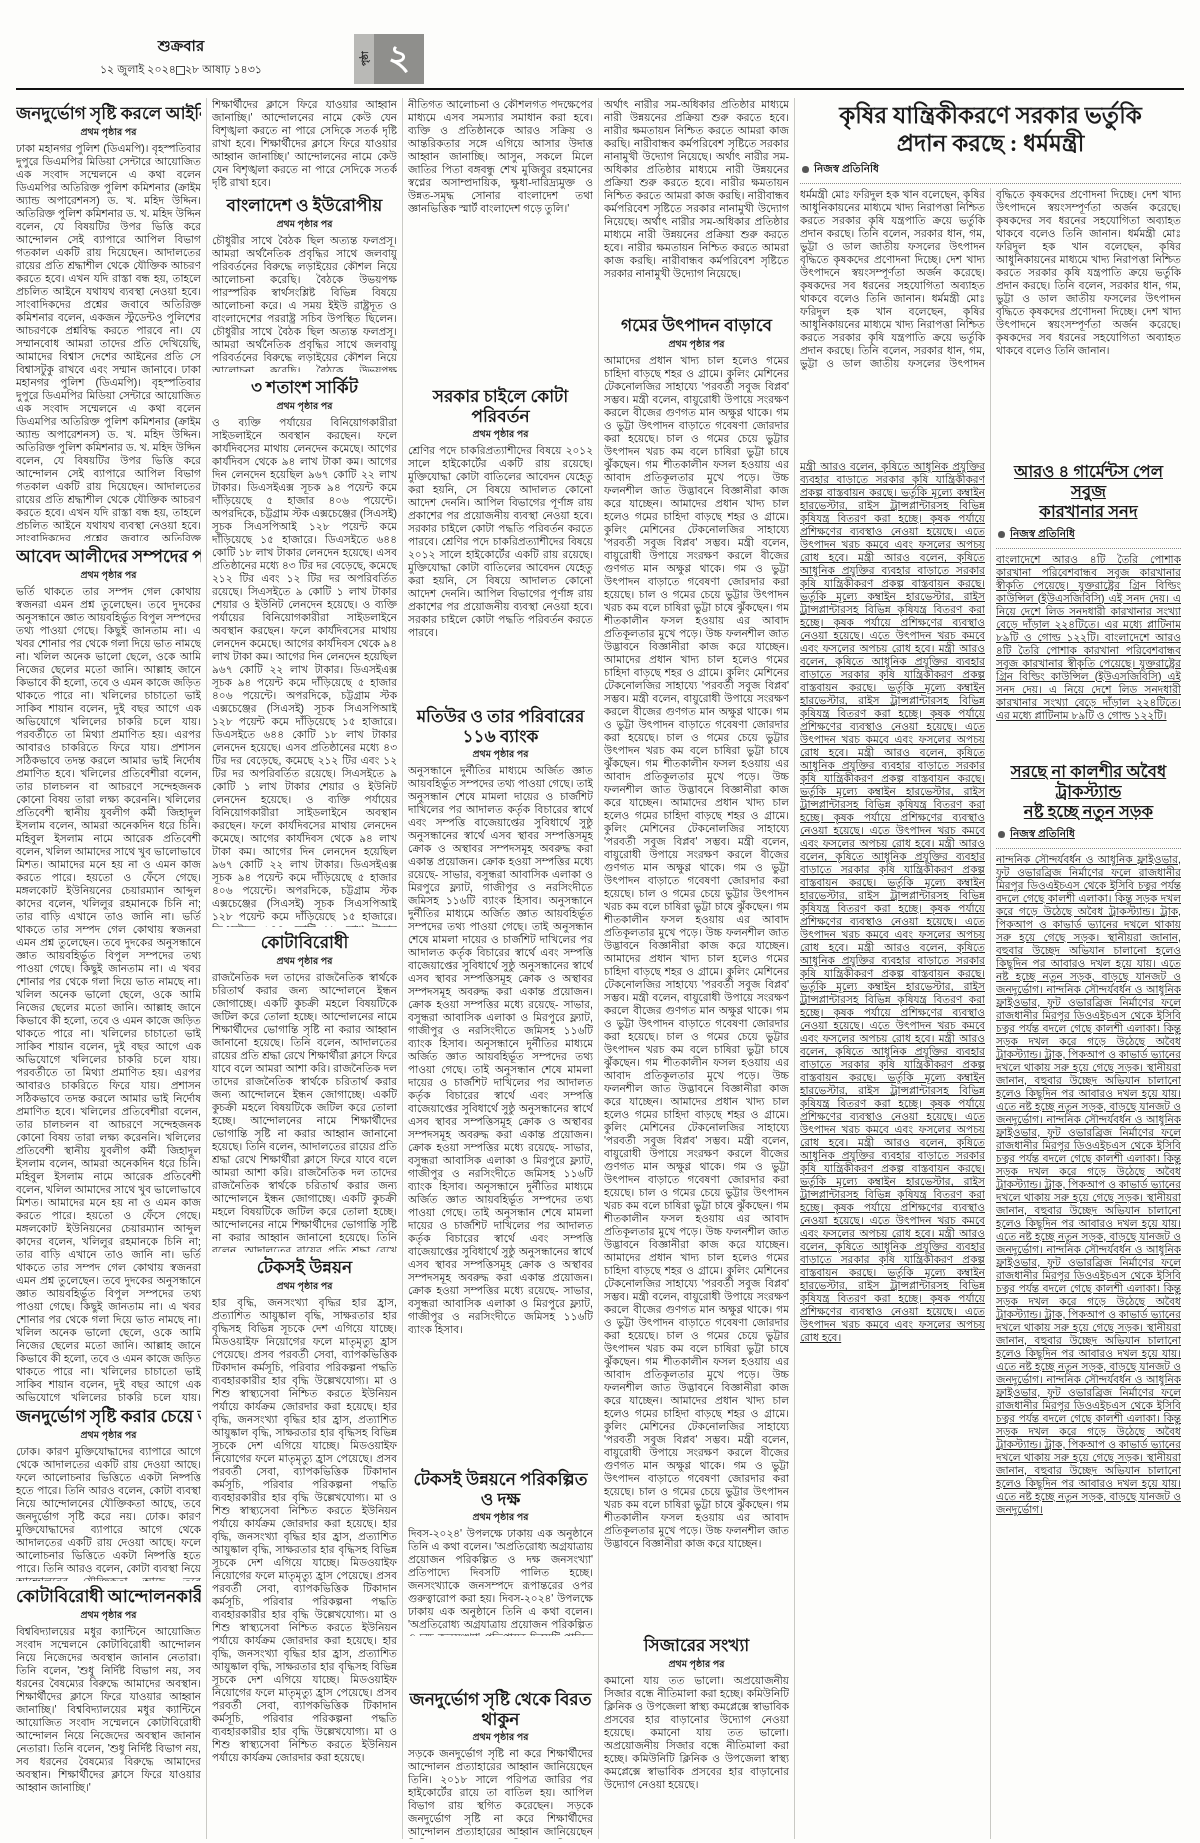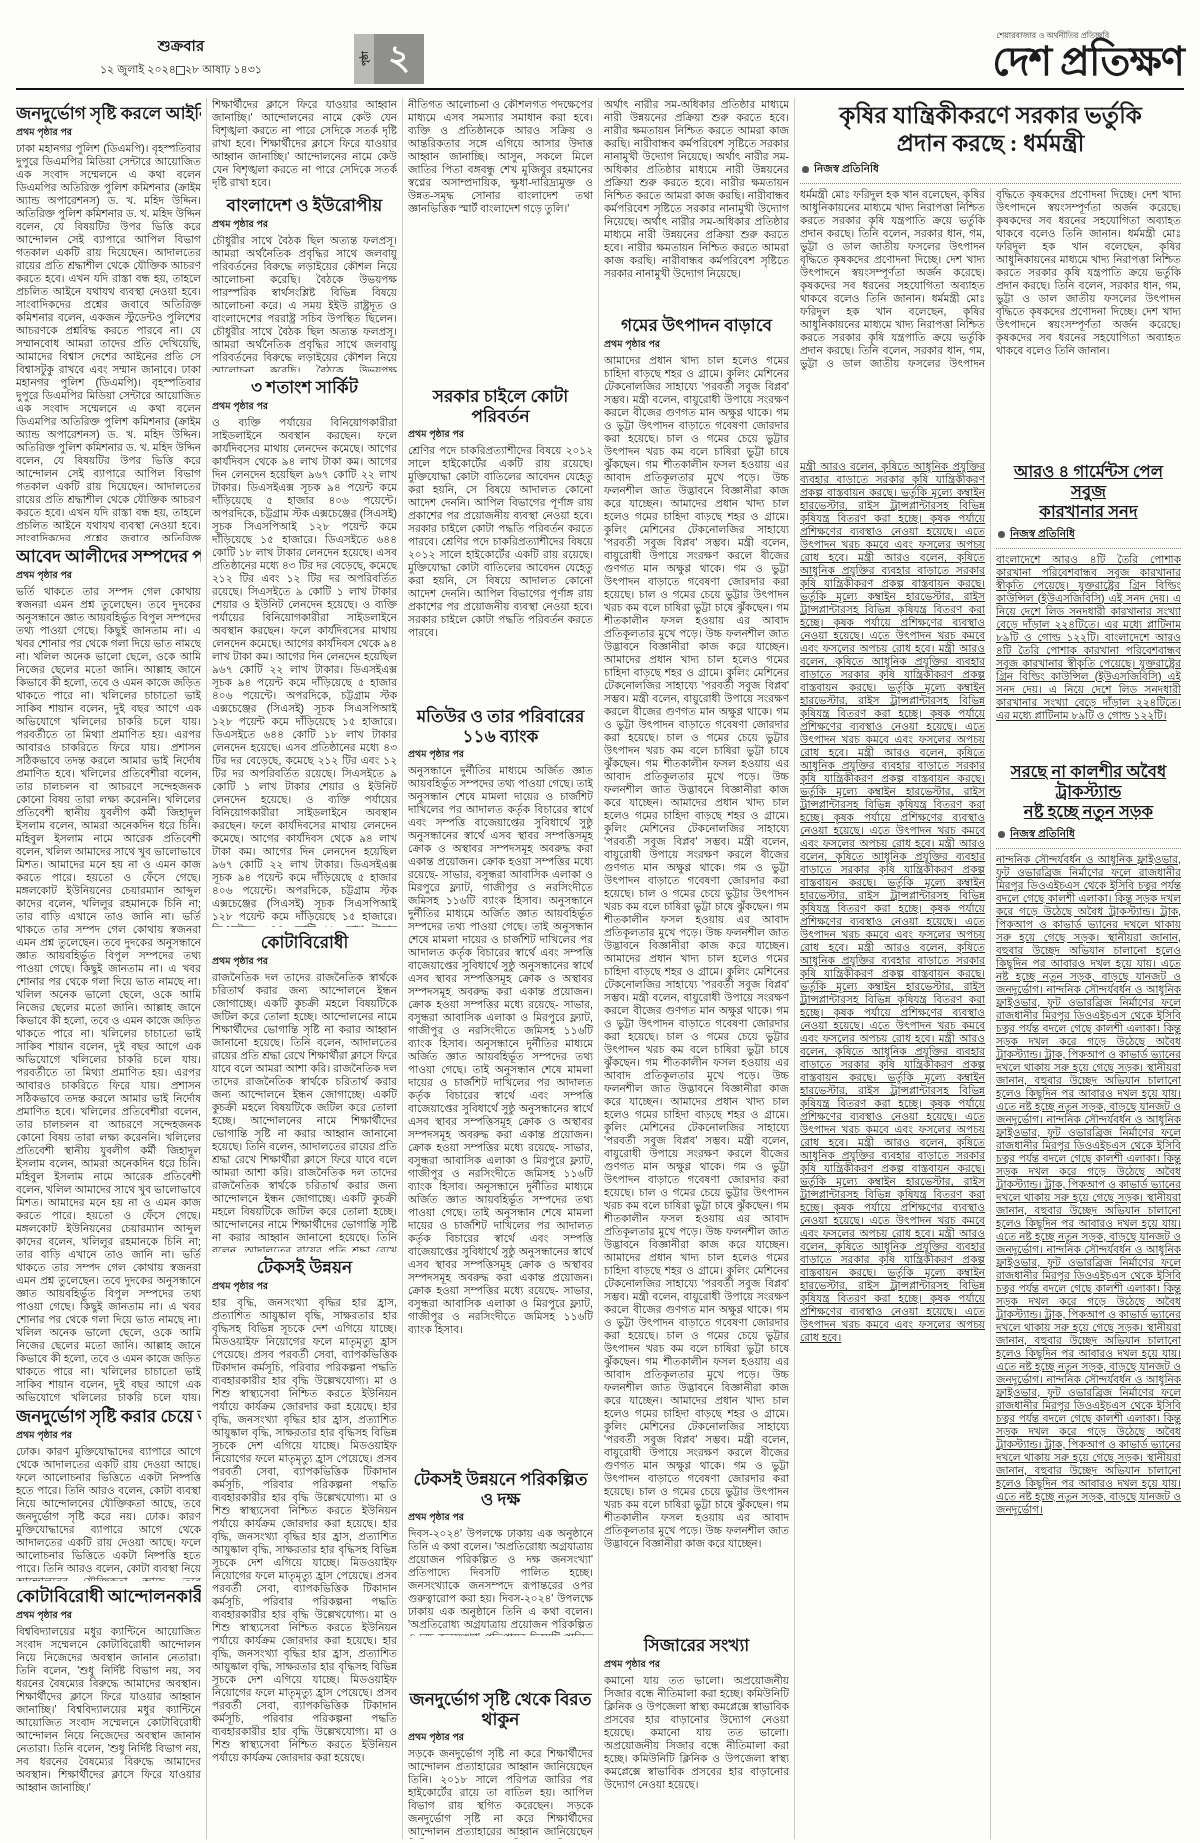--- a/index.html
+++ b/index.html
@@ -25,21 +25,21 @@
   .hdr-rule{border:0;border-top:2.5px solid #111;margin:4px 0 8px 0;}
   
   .cols{display:flex;height:1741px;overflow:hidden;}
   .col{width:185px;overflow:hidden;}
   .vr{width:1px;background:#c9c9c4;margin:0 5px;}
   .rightregion{width:381px;overflow:hidden;display:flex;flex-direction:column;}
   .article{overflow:hidden;box-sizing:border-box;}
   .headline{font-family:"Liberation Serif",serif;font-weight:bold;text-align:center;font-size:17px;
             line-height:1.15;padding:6px 0 1px 0;white-space:nowrap;overflow:hidden;}
   .headline.wrap{white-space:normal;margin-top:48px;}
-  .continued{font-size:9.5px;font-weight:bold;margin-bottom:2px;}
+  .continued{font-size:9.5px;font-weight:bold;text-align:center;margin-bottom:2px;}
   .body{font-size:10.5px;line-height:13px;text-align:justify;word-break:break-word;}
   .lead{overflow:hidden;}
   
   .r-head{font-size:23px;font-family:"Liberation Serif",serif;font-weight:bold;text-align:center;line-height:1.2;
           padding:4px 6px 2px 6px;}
   .byline{display:flex;align-items:center;gap:5px;font-size:10.5px;font-weight:bold;padding:2px 2px 3px 2px;}
   .bullet{width:7px;height:7px;border-radius:50%;background:#555;flex:0 0 auto;}
   .dotted{border:0;border-top:1px dotted #888;margin:2px 0 4px 0;}
   .twocolbody{column-count:2;column-gap:11px;column-rule:1px solid #c9c9c4;overflow:hidden;}
   .r-bottom{display:flex;flex:1;overflow:hidden;}
@@ -59,24 +59,20 @@
         <span>১২ জুলাই ২০২৪</span>
         <span class="datebox"></span>
         <span>২৮ আষাঢ় ১৪৩১</span>
       </div>
     </div>
     <div class="pgwrap">
       <div class="pglabel">পৃষ্ঠা</div>
       <div class="pgnum">২</div>
     </div>
     <div class="hdr-spacer"></div>
-    <div class="masthead">
-      <div class="masthead-tag">শেয়ারবাজার ও অর্থনীতির প্রতিচ্ছবি</div>
-      <div class="masthead-name">দেশ প্রতিক্ষণ</div>
-    </div>
   </header>
   <hr class="hdr-rule">
 
   <main class="cols">
 
     <section class="col">
       <div class="article" style="height:443px">
         <div class="headline">জনদুর্ভোগ সৃষ্টি করলে আইনি ব্যবস্থা</div>
         <div class="continued">প্রথম পৃষ্ঠার পর</div>
         <div class="body">ঢাকা মহানগর পুলিশ (ডিএমপি)। বৃহস্পতিবার দুপুরে ডিএমপির মিডিয়া সেন্টারে আয়োজিত এক সংবাদ সম্মেলনে এ কথা বলেন ডিএমপির অতিরিক্ত পুলিশ কমিশনার (ক্রাইম অ্যান্ড অপারেশনস) ড. খ. মহিদ উদ্দিন। অতিরিক্ত পুলিশ কমিশনার ড. খ. মহিদ উদ্দিন বলেন, যে বিষয়টির উপর ভিত্তি করে আন্দোলন সেই ব্যাপারে আপিল বিভাগ গতকাল একটি রায় দিয়েছেন। আদালতের রায়ের প্রতি শ্রদ্ধাশীল থেকে যৌক্তিক আচরণ করতে হবে। এখন যদি রাস্তা বন্ধ হয়, তাহলে প্রচলিত আইনে যথাযথ ব্যবস্থা নেওয়া হবে। সাংবাদিকদের প্রশ্নের জবাবে অতিরিক্ত কমিশনার বলেন, একজন স্টুডেন্টও পুলিশের আচরণকে প্রশ্নবিদ্ধ করতে পারবে না। যে সম্মানবোধ আমরা তাদের প্রতি দেখিয়েছি, আমাদের বিশ্বাস দেশের আইনের প্রতি সে বিশ্বাসটুকু রাখবে এবং সম্মান জানাবে। ঢাকা মহানগর পুলিশ (ডিএমপি)। বৃহস্পতিবার দুপুরে ডিএমপির মিডিয়া সেন্টারে আয়োজিত এক সংবাদ সম্মেলনে এ কথা বলেন ডিএমপির অতিরিক্ত পুলিশ কমিশনার (ক্রাইম অ্যান্ড অপারেশনস) ড. খ. মহিদ উদ্দিন। অতিরিক্ত পুলিশ কমিশনার ড. খ. মহিদ উদ্দিন বলেন, যে বিষয়টির উপর ভিত্তি করে আন্দোলন সেই ব্যাপারে আপিল বিভাগ গতকাল একটি রায় দিয়েছেন। আদালতের রায়ের প্রতি শ্রদ্ধাশীল থেকে যৌক্তিক আচরণ করতে হবে। এখন যদি রাস্তা বন্ধ হয়, তাহলে প্রচলিত আইনে যথাযথ ব্যবস্থা নেওয়া হবে। সাংবাদিকদের প্রশ্নের জবাবে অতিরিক্ত কমিশনার বলেন, একজন স্টুডেন্টও পুলিশের আচরণকে প্রশ্নবিদ্ধ করতে পারবে না। যে সম্মানবোধ আমরা তাদের প্রতি দেখিয়েছি, আমাদের বিশ্বাস দেশের আইনের প্রতি সে বিশ্বাসটুকু রাখবে এবং সম্মান জানাবে।</div>

